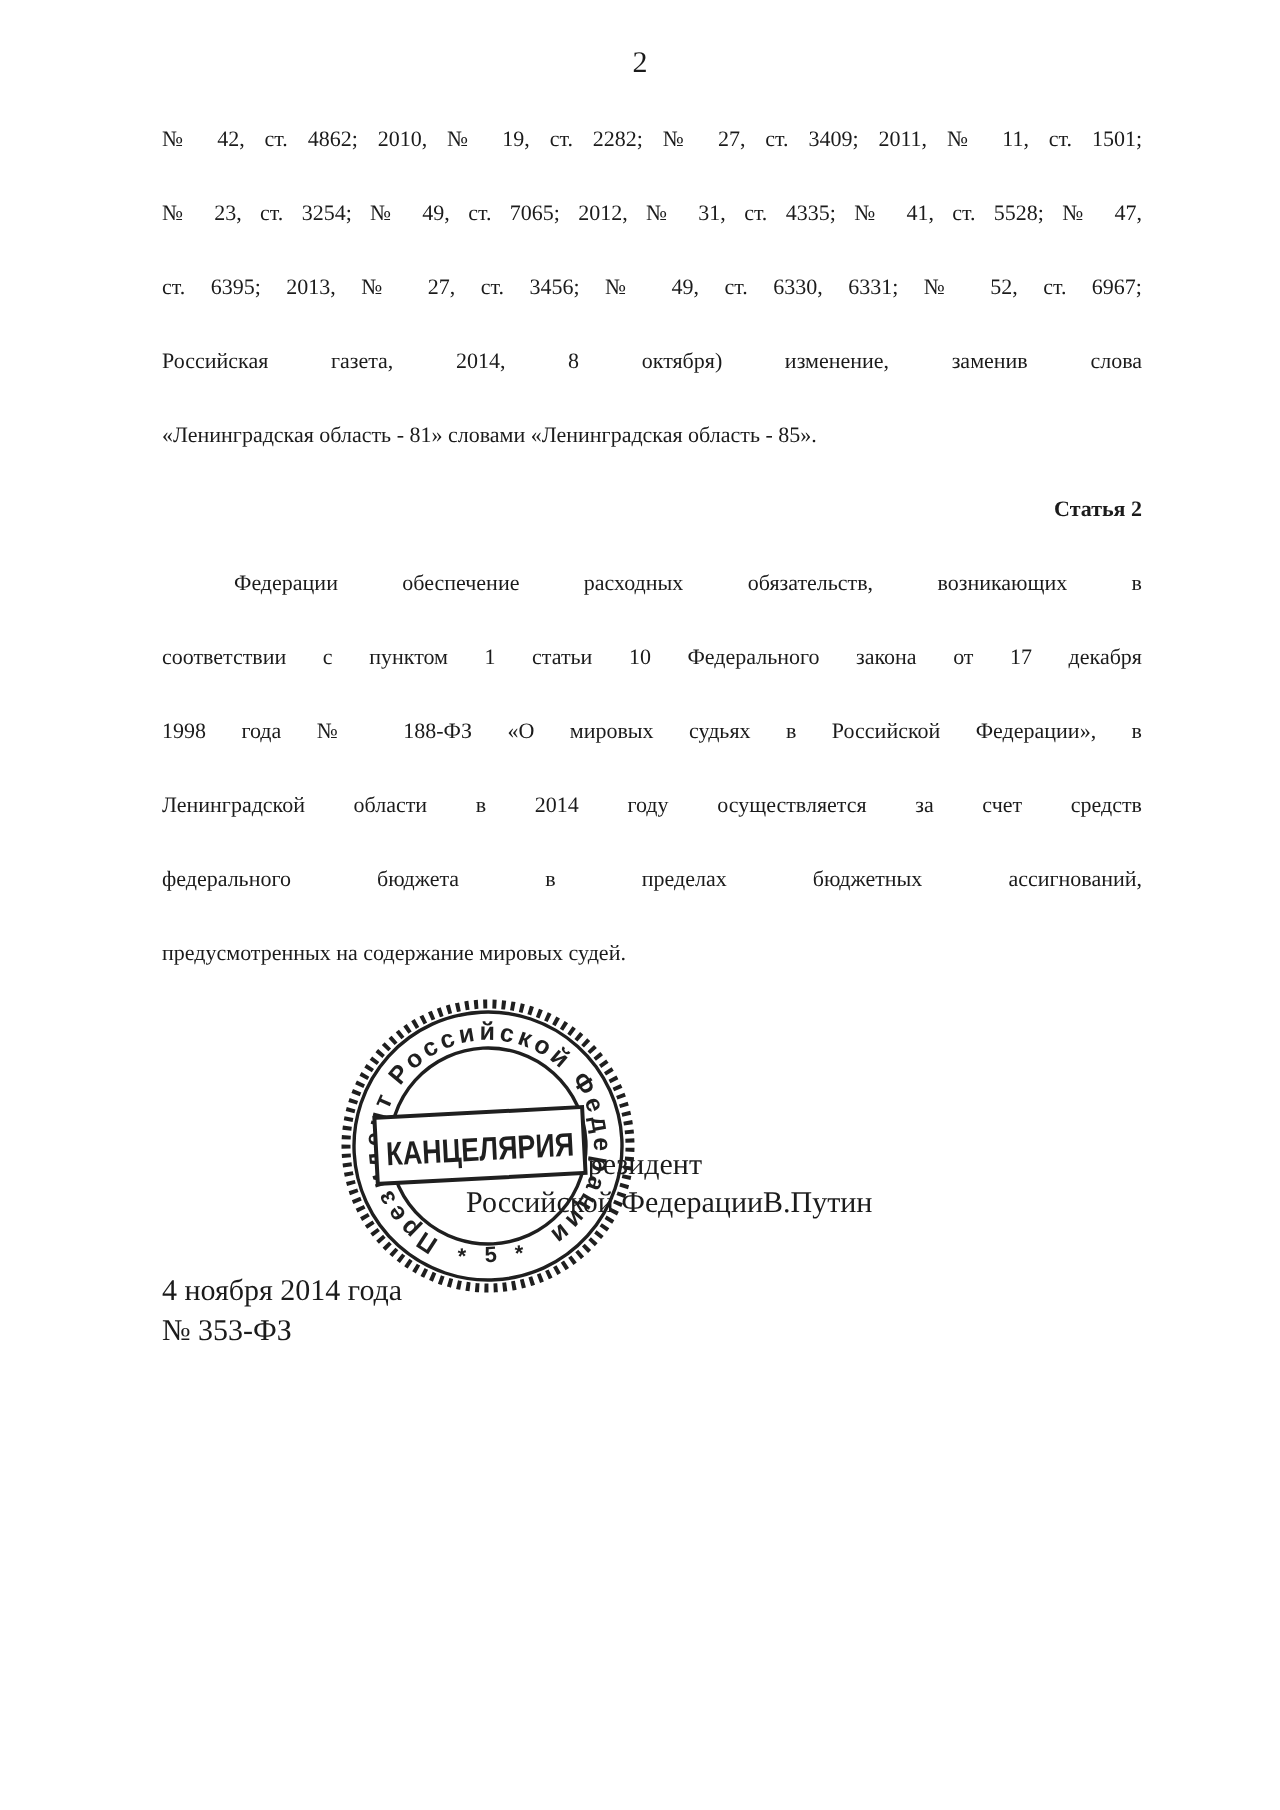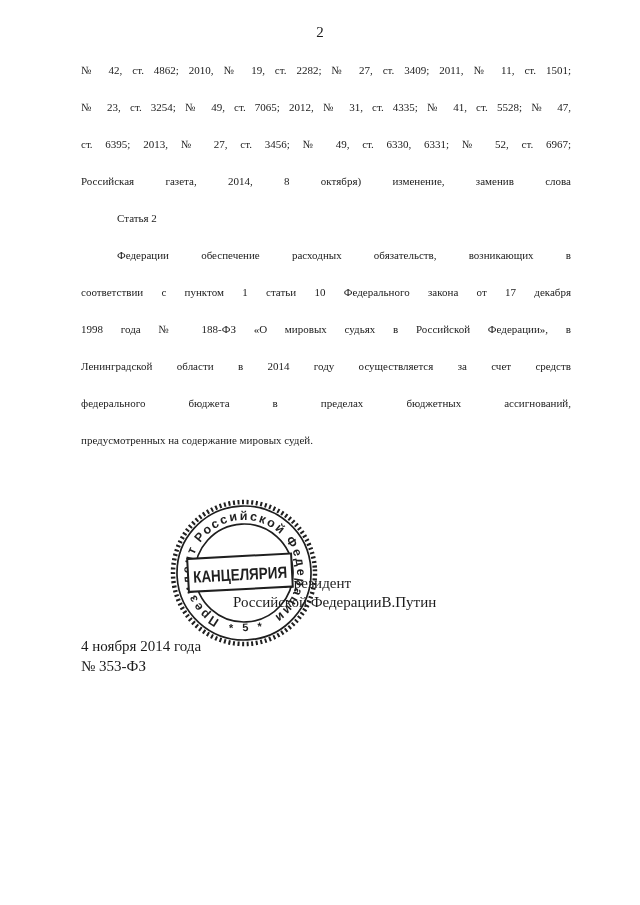--- a/index.html
+++ b/index.html
@@ -16,21 +16,21 @@
     position:absolute;top:24px;left:0;width:640px;
     text-align:center;font-size:15px;
   }
   .body-text{
     position:absolute;top:52px;left:81px;width:490px;
     font-size:11px;line-height:37px;
   }
   .jline{text-align:justify;text-align-last:justify;white-space:normal;}
   .lline{text-align:left;text-align-last:left;}
   .indent{text-indent:36px;}
-  .heading{font-weight:normal;text-indent:36px;}
+  .heading{font-weight:bold;text-indent:36px;text-align:right;}
   .signature{
     position:absolute;left:233px;top:574px;width:247px;
     font-size:15px;line-height:19px;
   }
   .sig-line1{padding-left:50px;}
   .sig-line2{display:flex;}
   .footer{
     position:absolute;left:81px;top:636px;
     font-size:15px;line-height:20px;
   }
@@ -46,20 +46,21 @@
 <div class="page">
 
   <div class="page-number">2</div>
 
   <div class="body-text">
     <div>
       <div class="jline">№ 42, ст. 4862; 2010, № 19, ст. 2282; № 27, ст. 3409; 2011, № 11, ст. 1501;</div>
       <div class="jline">№ 23, ст. 3254; № 49, ст. 7065; 2012, № 31, ст. 4335; № 41, ст. 5528; № 47,</div>
       <div class="jline">ст. 6395; 2013, № 27, ст. 3456; № 49, ст. 6330, 6331; № 52, ст. 6967;</div>
       <div class="jline">Российская газета, 2014, 8 октября) изменение, заменив слова</div>
+      <div class="lline">«Ленинградская область - 81» словами «Ленинградская область - 85».</div>
     </div>
     <div class="heading">Статья 2</div>
     <div>
       <div class="jline indent">Федерации обеспечение расходных обязательств, возникающих в</div>
       <div class="jline">соответствии с пунктом 1 статьи 10 Федерального закона от 17 декабря</div>
       <div class="jline">1998 года № 188-ФЗ «О мировых судьях в Российской Федерации», в</div>
       <div class="jline">Ленинградской области в 2014 году осуществляется за счет средств</div>
       <div class="jline">федерального бюджета в пределах бюджетных ассигнований,</div>
       <div class="lline">предусмотренных на содержание мировых судей.</div>
     </div>

